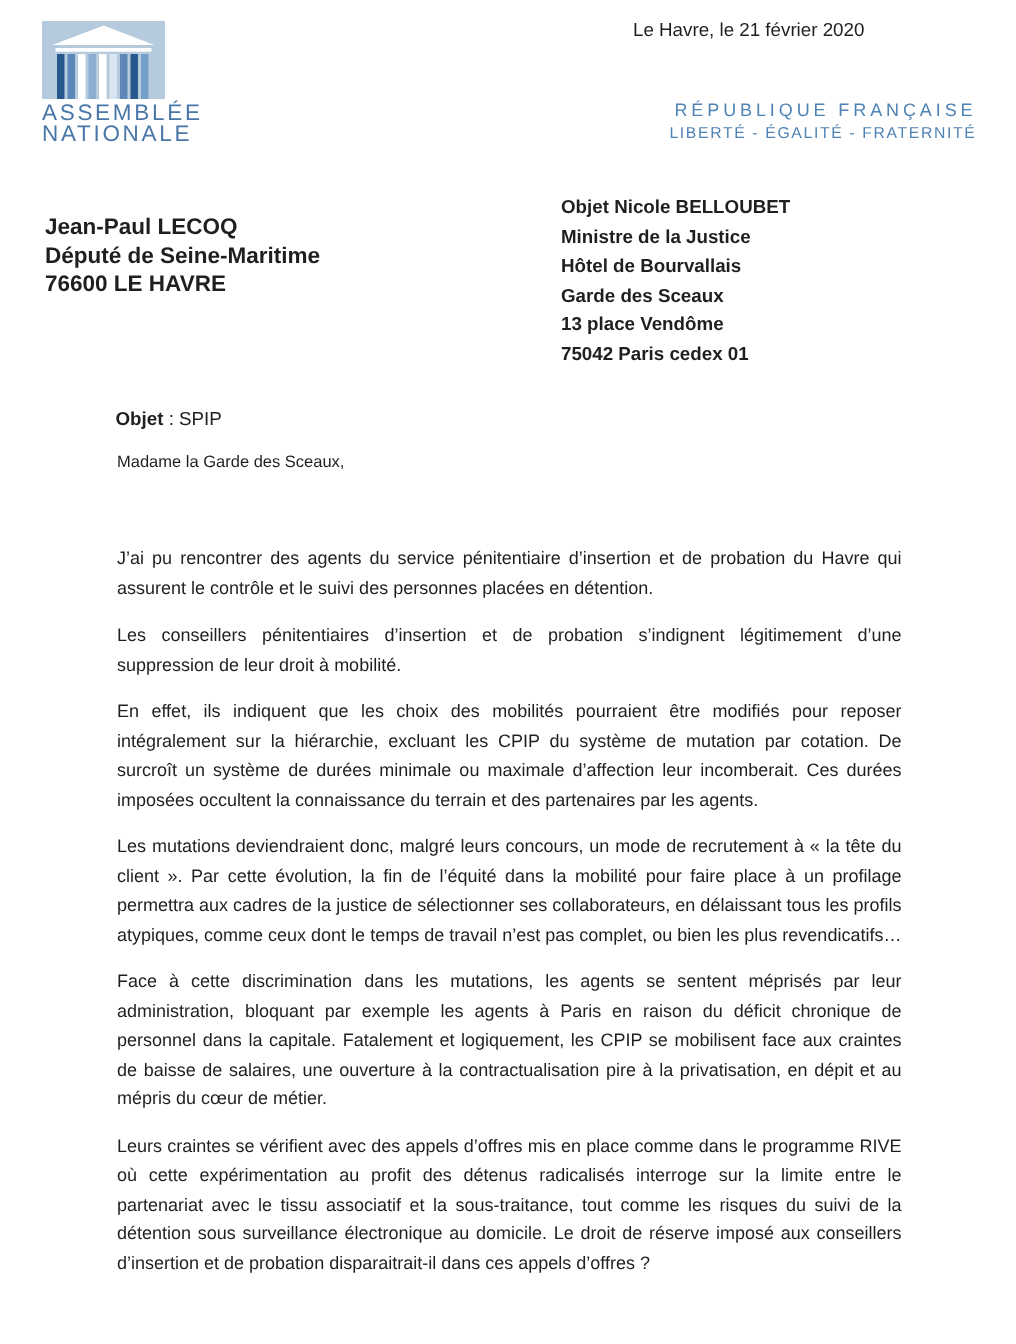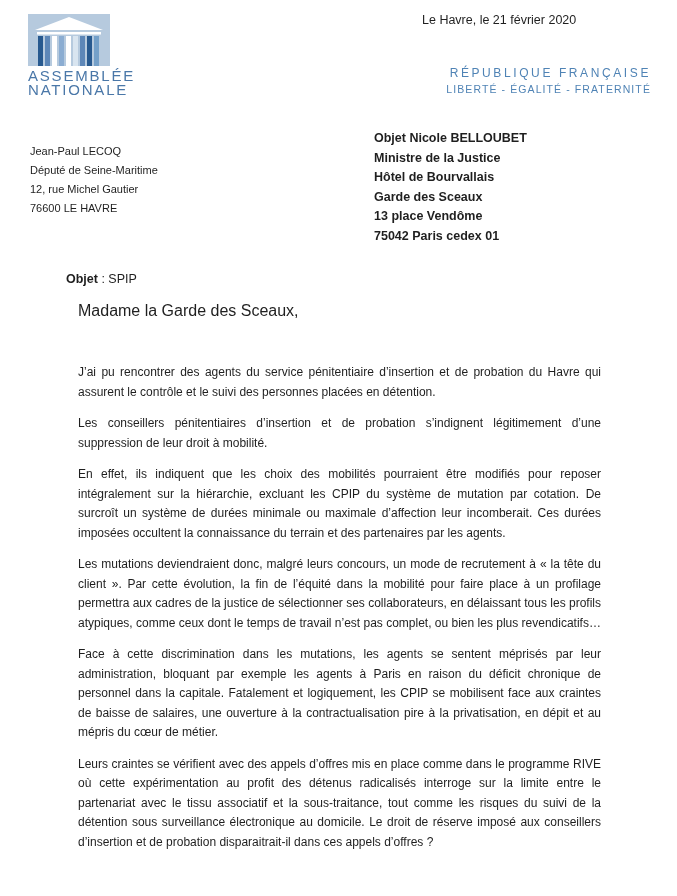--- a/index.html
+++ b/index.html
@@ -33,29 +33,29 @@
     font-size:12.5px;
   }
   .republique{
     position:absolute;left:423px;top:66px;width:228px;
     text-align:right;color:var(--republique-text);
   }
   .rep-l1{font-size:12px;letter-spacing:2.6px;margin-bottom:3px;white-space:nowrap;}
   .rep-l2{font-size:10.5px;letter-spacing:1.1px;white-space:nowrap;}
   .sender{
     position:absolute;left:30px;top:142px;
-    font-weight:normal;font-size:11px;line-height:19px;
+    font-weight:bold;font-size:15px;line-height:19px;
   }
   .recipient{
     position:absolute;left:374px;top:129px;
     font-weight:bold;font-size:12.5px;line-height:19.5px;
   }
-  .subject{position:absolute;left:66px;top:272px;font-size:12.5px;}
+  .subject{position:absolute;left:77px;top:272px;font-size:12.5px;}
   .subject .b{font-weight:bold;}
-  .salutation{position:absolute;left:78px;top:302px;font-size:16px;}
+  .salutation{position:absolute;left:78px;top:302px;font-size:11px;}
   .body-text{
     position:absolute;left:78px;top:363px;width:523px;
     font-size:12px;line-height:19.5px;
     text-align:justify;text-justify:inter-word;
   }
   .body-text p{margin:0 0 12px 0;}
 </style>
 </head>
 <body>
 
@@ -85,21 +85,20 @@
   <div class="date">Le Havre, le 21 février 2020</div>
 
   <div class="republique">
     <div class="rep-l1">RÉPUBLIQUE FRANÇAISE</div>
     <div class="rep-l2">LIBERTÉ - ÉGALITÉ - FRATERNITÉ</div>
   </div>
 
   <div class="sender">
     <div>Jean-Paul LECOQ</div>
     <div>Député de Seine-Maritime</div>
-    <div>12, rue Michel Gautier</div>
     <div>76600 LE HAVRE</div>
   </div>
 
   <div class="recipient">
     <div>Objet Nicole BELLOUBET</div>
     <div>Ministre de la Justice</div>
     <div>Hôtel de Bourvallais</div>
     <div>Garde des Sceaux</div>
     <div>13 place Vendôme</div>
     <div>75042 Paris cedex 01</div>

